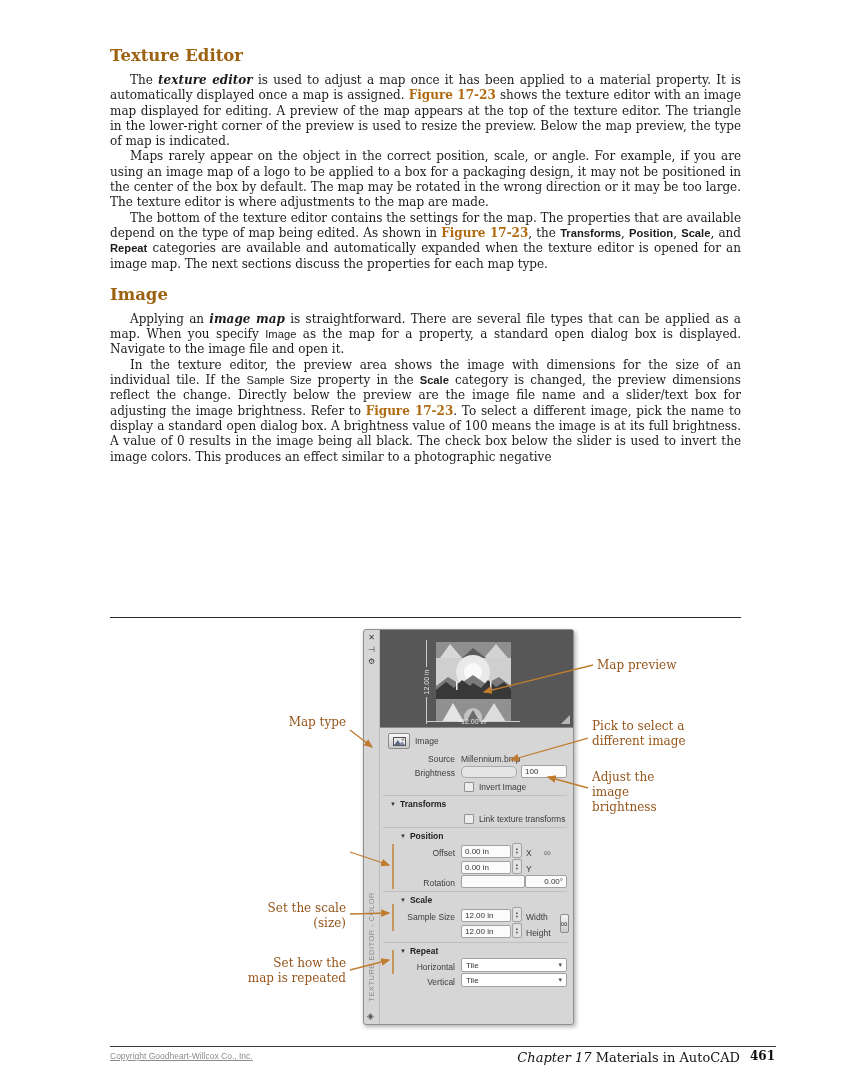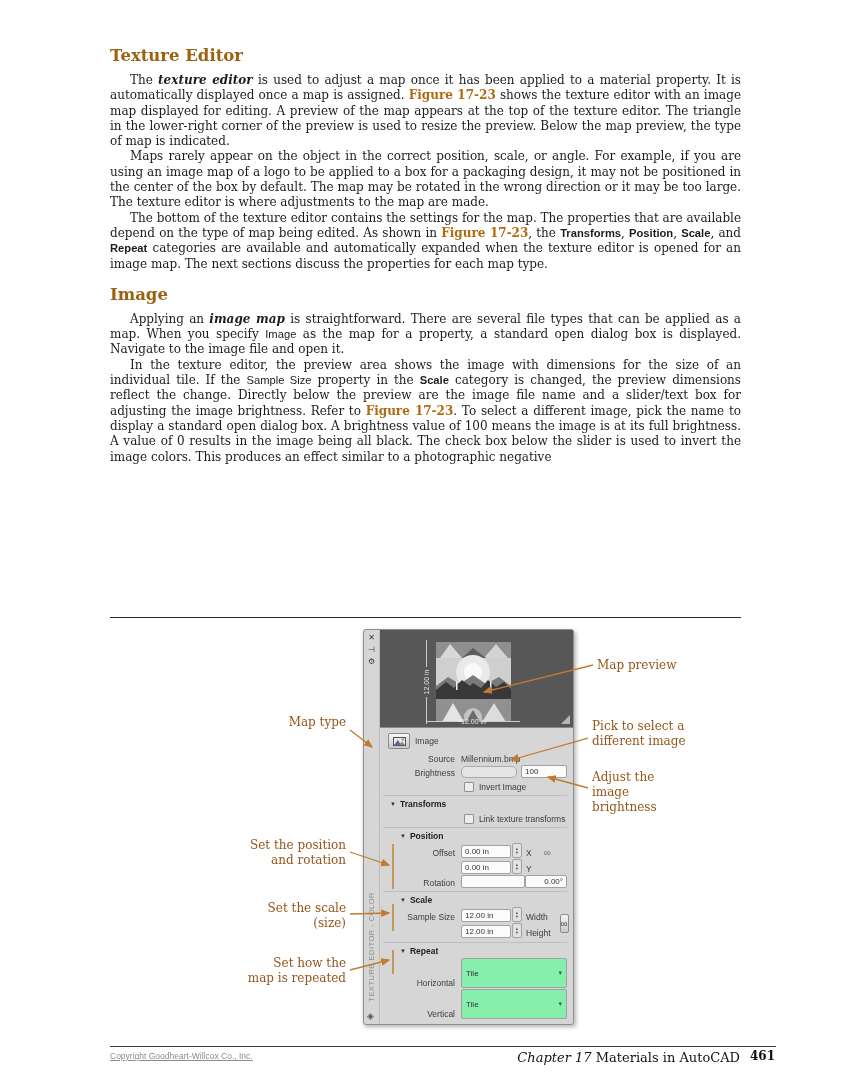--- a/index.html
+++ b/index.html
@@ -63,22 +63,22 @@
   .valbox{width:40px;}
   .spin{width:8px;height:13px;border:1px solid #a2a2a2;border-radius:2px;background:#e2e2e2;
         display:flex;flex-direction:column;align-items:center;justify-content:center;color:#555;
         font-size:4.5px;line-height:4px;margin-left:1px;}
   .slider{width:57px;height:10px;background:#e4e4e4;border:1px solid #aaaaaa;border-radius:5px;margin-right:4px;}
   .chk{width:8px;height:8px;border:1px solid #919191;background:#ededed;border-radius:1px;margin-right:5px;flex:none;}
   .hdr{display:flex;align-items:center;gap:4px;font-weight:bold;color:#222;
        border-top:1px solid #bfbfbf;margin-top:3px;padding:3px 0 2px 7px;}
   .hdr.indent{padding-left:17px;}
   .tri{font-size:6px;color:#333;}
-  .dd{width:105px;height:12px;background:#86efac;border:1px solid #a2a2a2;border-radius:2px;
-      display:flex;align-items:center;justify-content:space-between;padding:8px 4px;font-size:8px;color:#333;}
+  .dd{width:105px;height:12px;background:#ffffff;border:1px solid #a2a2a2;border-radius:2px;
+      display:flex;align-items:center;justify-content:space-between;padding:0 4px;font-size:8px;color:#333;}
   .dd .tri{font-size:7px;color:#555;}
   .linkicon{color:#7a7a7a;font-size:10px;margin-left:auto;margin-right:16px;}
   .linkbtn{width:20px;height:17px;border:1px solid #8a8a8a;border-radius:2px;margin-left:9px;
            background:linear-gradient(#f5f5f5,#c9c9c9);display:flex;align-items:center;justify-content:center;
            color:#555;font-size:10px;}
   .scale-wrap{display:flex;align-items:center;}
   .axis{margin-left:4px;}
 
   
   .footer-rule{position:absolute;left:110px;top:1046px;width:666px;border-top:1px solid #3a3a3a;}
@@ -275,22 +275,20 @@
               <span>Tile</span>
               <span class="tri">▾</span>
             </span>
           </div>
 
         </div>
       </div>
     </div>
 
     <div class="callout co-r" style="left:128px;top:97px;width:108px;">Map type</div>
-    <div class="callout co-r" style="left:100px;top:220px;width:136px;">Set the position
-and rotation</div>
     <div class="callout co-r" style="left:100px;top:283px;width:136px;">Set the scale
 (size)</div>
     <div class="callout co-r" style="left:100px;top:338px;width:136px;">Set how the
 map is repeated</div>
     <div class="callout" style="left:487px;top:40px;">Map preview</div>
     <div class="callout" style="left:482px;top:101px;">Pick to select a
 different image</div>
     <div class="callout" style="left:482px;top:152px;">Adjust the
 image
 brightness</div>

